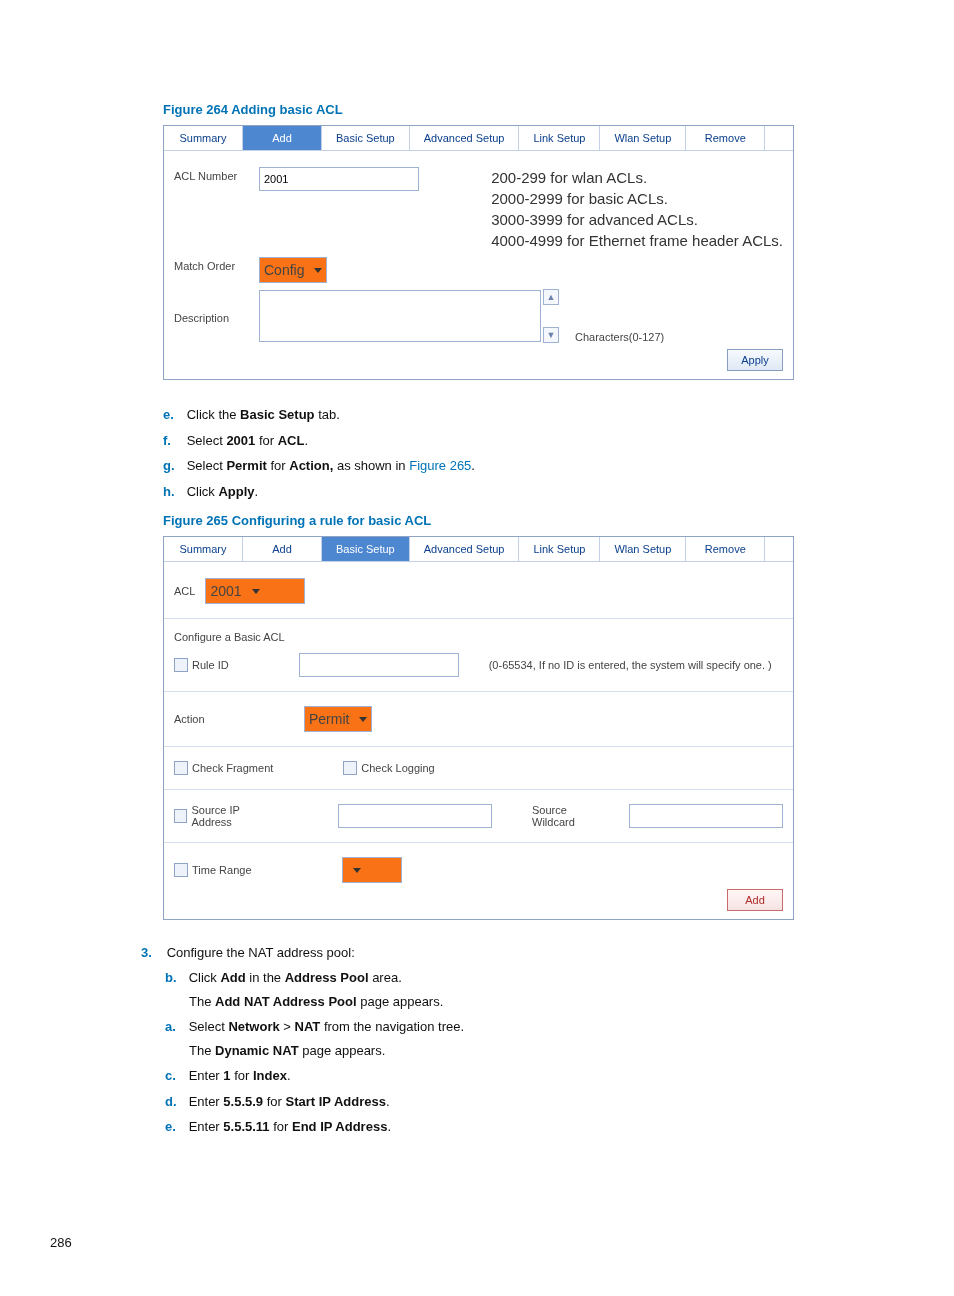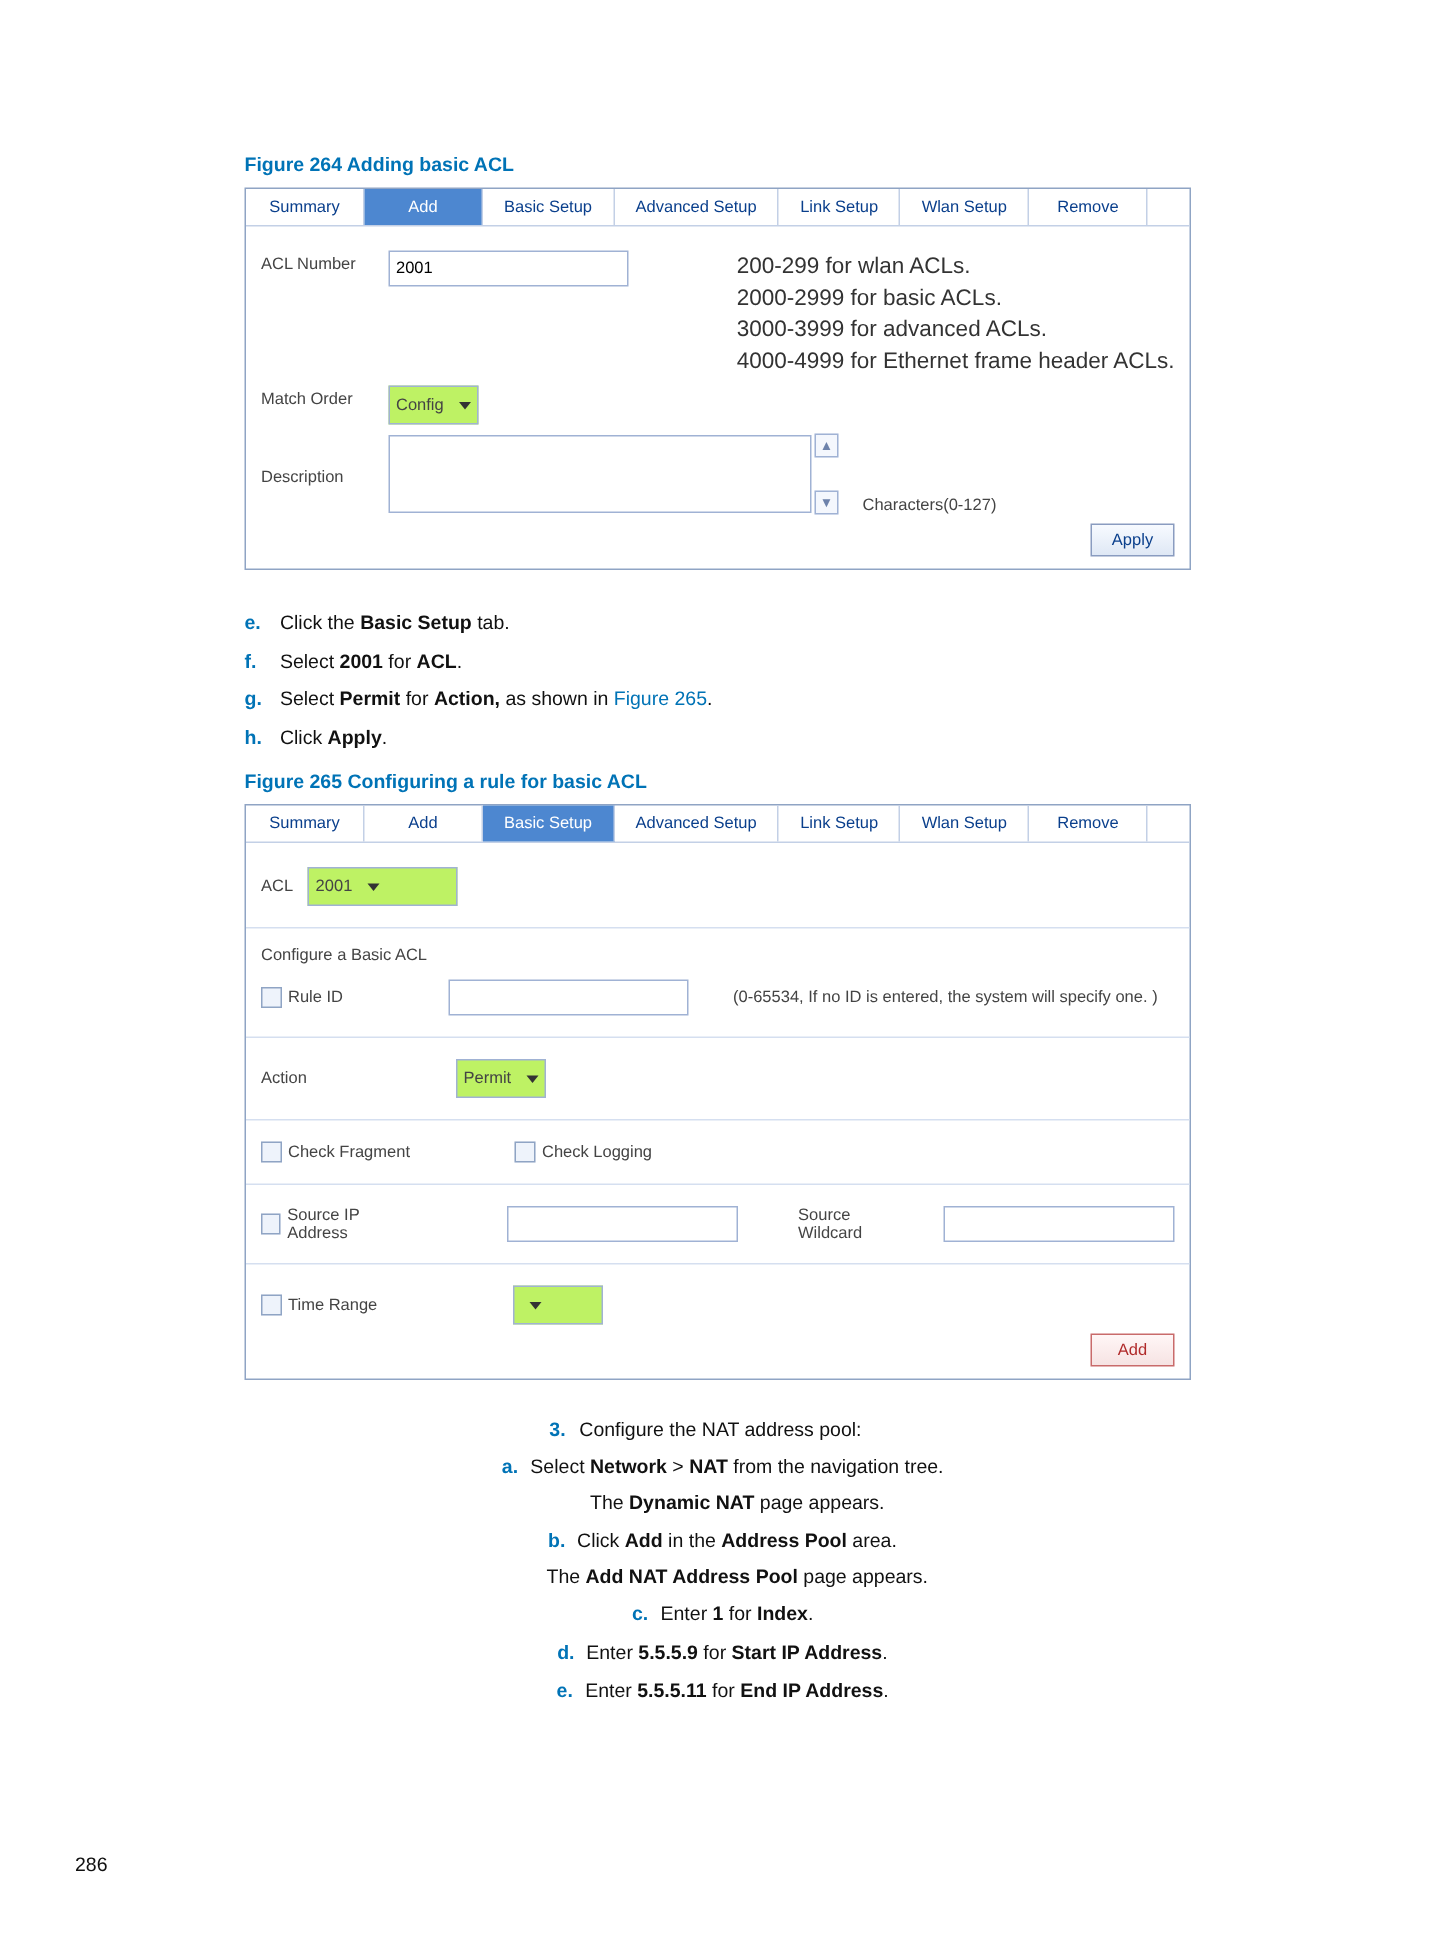--- a/index.html
+++ b/index.html
@@ -53,22 +53,22 @@
     border: 1px solid #a0b2d4;
     height: 18px;
     padding: 2px 4px;
     font-size: 11px;
     background: #fff;
   }
   .select-like {
     border: 1px solid #a0b2d4;
     height: 20px;
     padding: 2px 4px;
-    font-size: 11px;
-    background: #bef264;
+    font-size: 14px;
+    background: #f97316;
     display: inline-flex;
     align-items: center;
     gap: 4px;
   }
   .caret-down::after {
     content: "";
     display: inline-block;
     border-left: 4px solid transparent;
     border-right: 4px solid transparent;
     border-top: 5px solid #333;
@@ -110,21 +110,20 @@
     color: #0073b6;
     font-weight: bold;
     display: inline-block;
     width: 20px;
     margin-left: -24px;
   }
   ol.num {
     list-style: none;
     padding-left: 0;
     margin: 24px 0 4px;
-    text-align: center;
   }
   ol.num > li .nmarker {
     color: #0073b6;
     font-weight: bold;
     display: inline-block;
     width: 22px;
     margin-left: -24px;
   }
   .link-ref { color: #0073b6; }
   .cb {
@@ -298,30 +297,30 @@
       <button class="add-btn">Add</button>
     </div>
   </div>
 
   <ol class="num">
     <li style="margin-left:2px">
       <span class="nmarker">3.</span>
       <span>Configure the NAT address pool:</span>
       <ol class="alpha" style="margin-top:8px">
         <li>
+          <span class="marker">b.</span>
+          <span>Click </span><strong>Add</strong><span> in the </span><strong>Address Pool</strong><span> area.</span>
+          <div style="margin-top:4px"><span>The </span><strong>Add NAT Address Pool</strong><span> page appears.</span></div>
+        </li>
+        <li>
           <span class="marker">a.</span>
           <span>Select </span><strong>Network</strong><span> &gt; </span><strong>NAT</strong><span> from the navigation tree.</span>
           <div style="margin-top:4px"><span>The </span><strong>Dynamic NAT</strong><span> page appears.</span></div>
         </li>
         <li>
-          <span class="marker">b.</span>
-          <span>Click </span><strong>Add</strong><span> in the </span><strong>Address Pool</strong><span> area.</span>
-          <div style="margin-top:4px"><span>The </span><strong>Add NAT Address Pool</strong><span> page appears.</span></div>
-        </li>
-        <li>
           <span class="marker">c.</span>
           <span>Enter </span><strong>1</strong><span> for </span><strong>Index</strong><span>.</span>
         </li>
         <li>
           <span class="marker">d.</span>
           <span>Enter </span><strong>5.5.5.9</strong><span> for </span><strong>Start IP Address</strong><span>.</span>
         </li>
         <li>
           <span class="marker">e.</span>
           <span>Enter </span><strong>5.5.5.11</strong><span> for </span><strong>End IP Address</strong><span>.</span>

